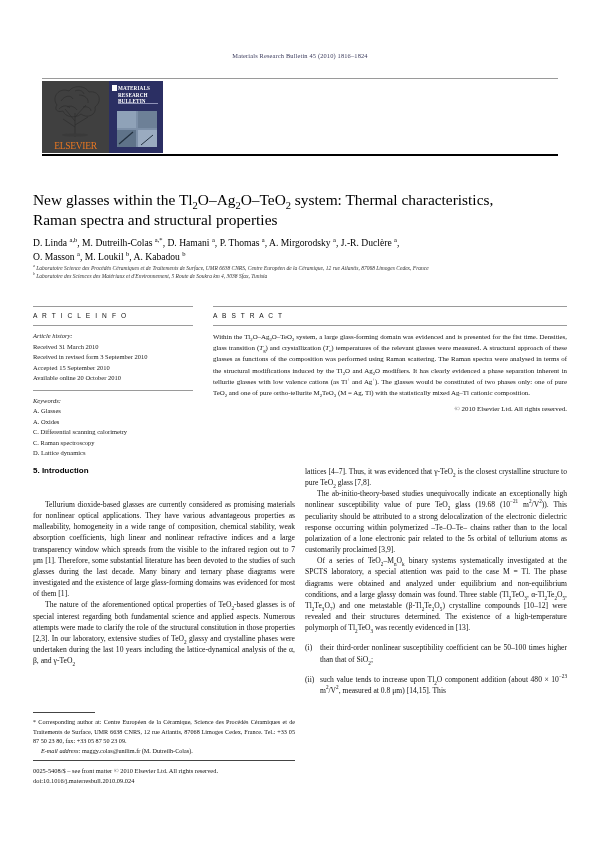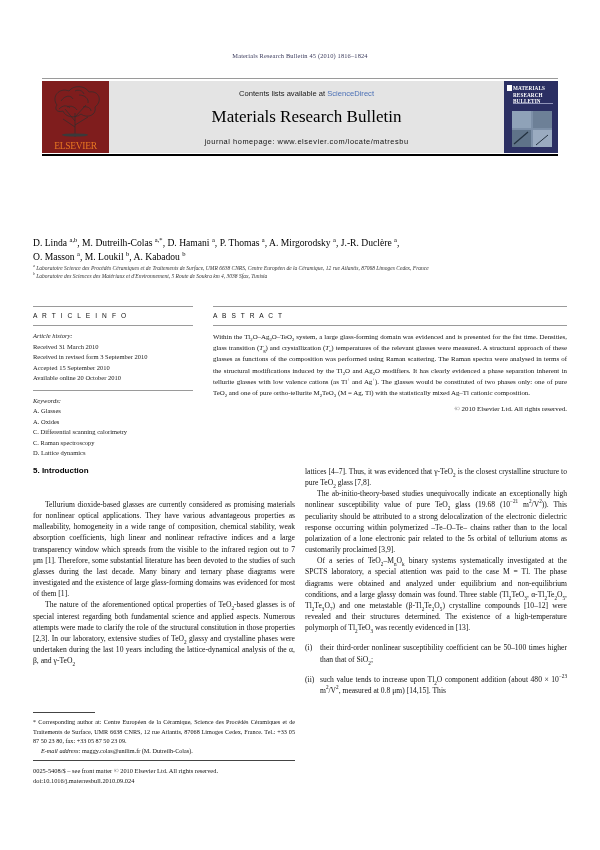--- a/index.html
+++ b/index.html
@@ -23,21 +23,21 @@
 
   
   .masthead {
     position:absolute; top:78px; left:42px; width:516px; height:78px;
   }
   .mast-rule-top {
     position:absolute; top:0; left:0; width:516px; height:1px; background:#9a9a9a;
   }
   .mast-body { position:absolute; top:3px; left:0; width:516px; height:72px; display:flex; }
   .elsevier {
-    width:67px; height:72px; position:relative; background:#7f1d1d; overflow:hidden;
+    width:67px; height:72px; position:relative; background:#404040; overflow:hidden;
   }
   .els-tree { position:absolute; top:2px; left:3px; width:61px; height:55px; }
   .els-word {
     position:absolute; bottom:2px; left:0; width:67px; text-align:center;
     font-family:"Liberation Serif", serif; font-size:9.5px; letter-spacing:-0.3px;
     color:#e87722; font-weight:400;
   }
   .mast-center {
     flex:1; background:#e4e4e4; position:relative;
   }
@@ -167,27 +167,20 @@
             <path d="M16 18 C20 12, 26 12, 28 16 M34 12 C40 12, 44 16, 43 20 M22 24 C26 22, 30 24, 32 27 M38 24 C42 23, 46 25, 46 28"></path>
             <path d="M14 26 C18 22, 22 22, 25 25 M30 8 C34 6, 38 8, 39 11"></path>
           </g>
           <g fill="#3a3a3a">
             <ellipse cx="30" cy="52" rx="13" ry="1.6"></ellipse>
           </g>
         </svg>
         <div class="els-word">ELSEVIER</div>
       </div>
 
-      <div class="mast-center">
-        <div class="contents-line">
-          <span>Contents lists available at </span><span class="sd">ScienceDirect</span>
-        </div>
-        <div class="journal-title">Materials Research Bulletin</div>
-        <div class="homepage">journal homepage: www.elsevier.com/locate/matresbu</div>
-      </div>
 
       <div class="cover">
         <div class="cover-logo"></div>
         <div class="cover-title">MATERIALS RESEARCH BULLETIN</div>
         <div class="cover-sub"></div>
         <div class="cover-img">
           <svg viewBox="0 0 40 36" width="40" height="36">
             <rect x="0" y="0" width="19" height="17" fill="#8fa2b8"></rect>
             <rect x="21" y="0" width="19" height="17" fill="#6d8097"></rect>
             <rect x="0" y="19" width="19" height="17" fill="#5f7389"></rect>
@@ -195,20 +188,23 @@
             <path d="M2 33 L16 21" stroke="#22303f" stroke-width="1.2" fill="none"></path>
             <path d="M24 34 L36 24" stroke="#22303f" stroke-width="1" fill="none"></path>
           </svg>
         </div>
       </div>
 
     </div>
     <div class="mast-rule-bot"></div>
   </div>
 
+  <div class="title">
+    New glasses within the Tl<sub>2</sub>O–Ag<sub>2</sub>O–TeO<sub>2</sub> system: Thermal characteristics,<br>Raman spectra and structural properties
+  </div>
 
   <div class="authors">
     D. Linda <sup>a,b</sup>, M. Dutreilh-Colas <sup>a,*</sup>, D. Hamani <sup>a</sup>, P. Thomas <sup>a</sup>, A. Mirgorodsky <sup>a</sup>, J.-R. Duclère <sup>a</sup>,<br>
     O. Masson <sup>a</sup>, M. Loukil <sup>b</sup>, A. Kabadou <sup>b</sup>
   </div>
 
   <div class="affils">
     <div><sup>a</sup> <span>Laboratoire Science des Procédés Céramiques et de Traitements de Surface, UMR 6638 CNRS, Centre Européen de la Céramique, 12 rue Atlantis, 87068 Limoges Cedex, France</span></div>
     <div><sup>b</sup> <span>Laboratoire des Sciences des Matériaux et d'Environnement, 5 Route de Soukra km 4, 3038 Sfax, Tunisia</span></div>
   </div>

